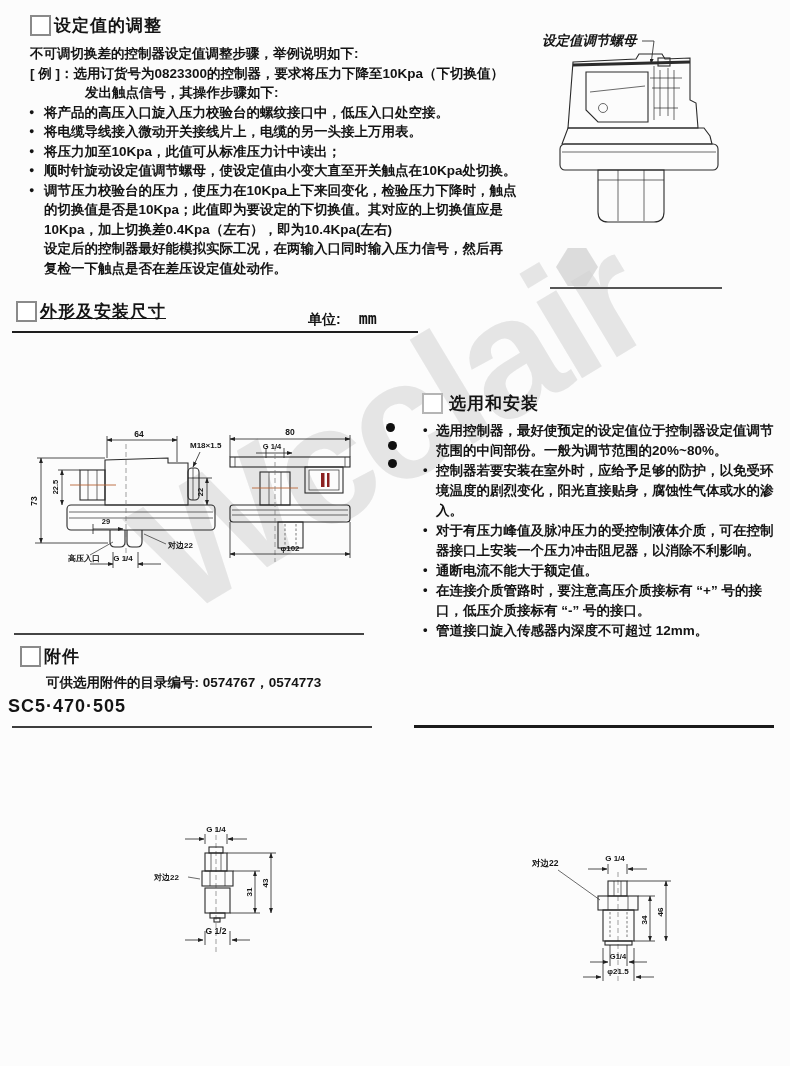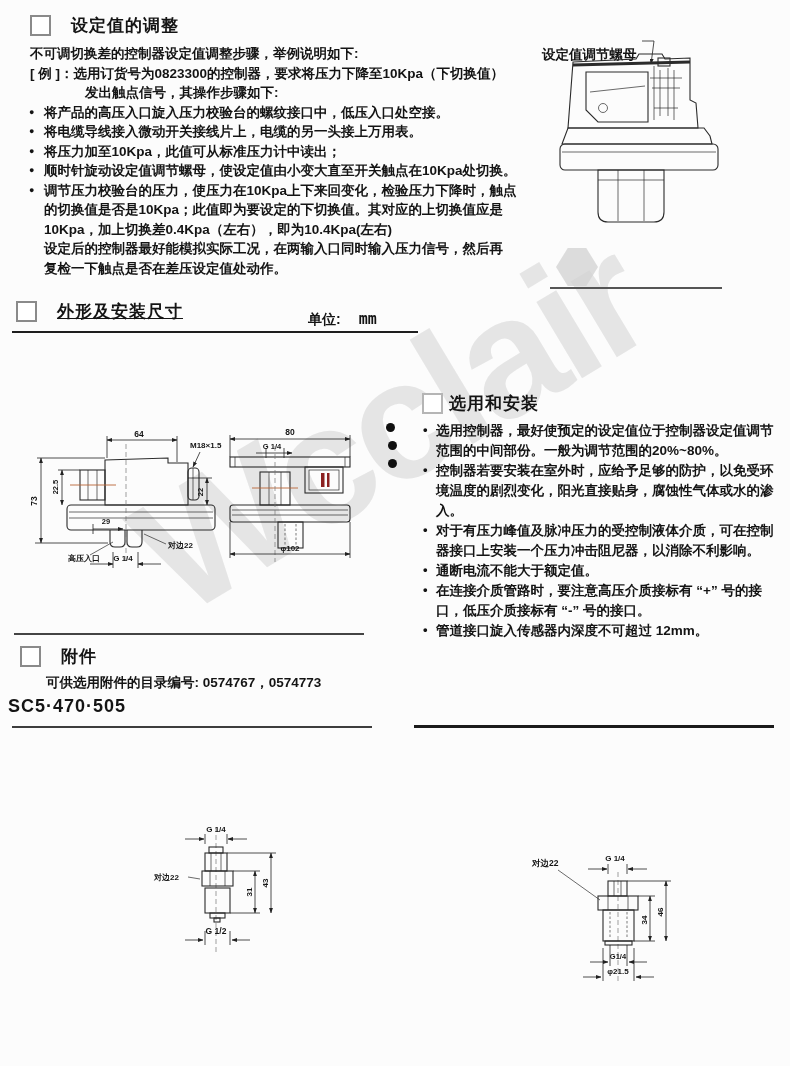--- a/index.html
+++ b/index.html
@@ -16,21 +16,21 @@
     font-size:168px;font-weight:bold;letter-spacing:-6px;
     color:#c7c7c7;opacity:.42;transform:rotate(-31deg);
     pointer-events:none;white-space:nowrap;z-index:0;
   }
   .wm-hex{
     left:556px;top:248px;width:42px;height:38px;background:#d2d2d2;opacity:.75;
     clip-path:polygon(28% 0,72% 0,100% 50%,72% 100%,28% 100%,0 50%);z-index:0;
   }
   .layer{z-index:1;}
   
-  .sec-head{display:flex;align-items:center;gap:20px;}
+  .sec-head{display:flex;align-items:center;gap:3px;}
   .sec-box{width:17px;height:17px;border:2px solid #8a8a8a;background:#fff;flex:0 0 auto;}
   .sec-title{font-size:17px;font-weight:bold;letter-spacing:1px;}
   
   .t{font-size:13.5px;font-weight:bold;line-height:19.5px;}
   .blist{list-style:none;margin:0;padding:0;}
   .blist li{position:relative;padding-left:14px;margin:0;}
   .blist li::before{content:"●";position:absolute;left:-1px;top:0;font-size:9px;}
   .blist.small li::before{content:"•";font-size:13px;top:-1px;left:1px;}
   .rule{background:#3a3a3a;height:2px;}
   .dot{width:9px;height:9px;border-radius:50%;background:#101010;}
@@ -65,21 +65,21 @@
   <ul class="blist t" style="padding-right:20px;">
     <li>将产品的高压入口旋入压力校验台的螺纹接口中，低压入口处空接。</li>
     <li>将电缆导线接入微动开关接线片上，电缆的另一头接上万用表。</li>
     <li>将压力加至10Kpa，此值可从标准压力计中读出；</li>
     <li>顺时针旋动设定值调节螺母，使设定值由小变大直至开关触点在10Kpa处切换。</li>
     <li>调节压力校验台的压力，使压力在10Kpa上下来回变化，检验压力下降时，触点的切换值是否是10Kpa；此值即为要设定的下切换值。其对应的上切换值应是10Kpa，加上切换差0.4Kpa（左右），即为10.4Kpa(左右)</li>
   </ul>
   <div class="t" style="padding-left:14px;padding-right:26px;">设定后的控制器最好能模拟实际工况，在两输入口同时输入压力信号，然后再复检一下触点是否在差压设定值处动作。</div>
 </div>
 
-<div class="abs layer fig-label" style="left:542px;top:46px;">设定值调节螺母</div>
+<div class="abs layer fig-label" style="left:542px;top:32px;font-style:italic;">设定值调节螺母</div>
 <svg class="abs layer" style="left:546px;top:40px;" width="190" height="248" viewBox="0 0 190 248">
   <defs>
     <marker id="aE" markerWidth="7" markerHeight="5" refX="6.5" refY="2.5" orient="auto">
         <path d="M0,0L7,2.5L0,5z" fill="#222"></path>
       </marker>
     <marker id="aS" markerWidth="7" markerHeight="5" refX="0.5" refY="2.5" orient="auto">
         <path d="M7,0L0,2.5L7,5z" fill="#222"></path>
       </marker>
   </defs>
   <g>

